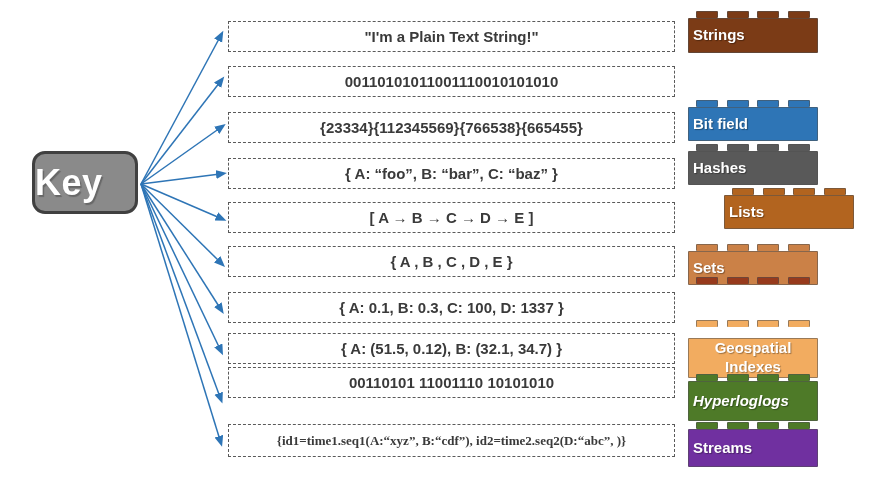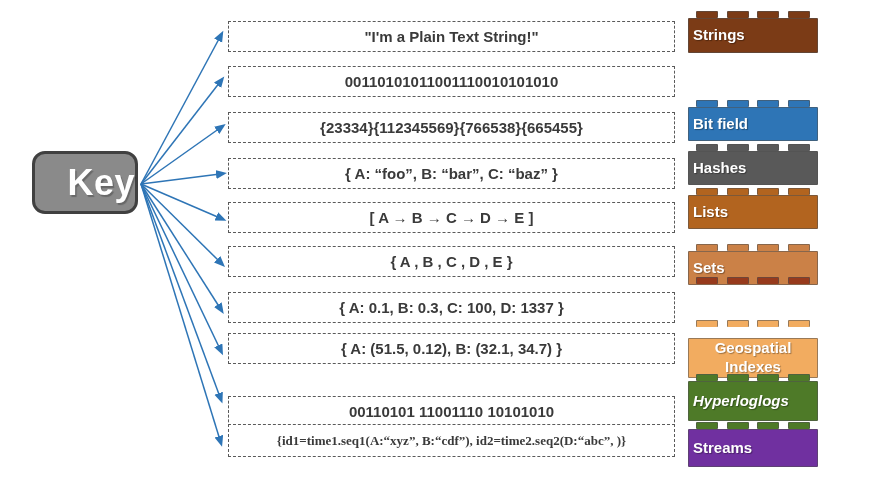--- a/index.html
+++ b/index.html
@@ -7,21 +7,21 @@
   .canvas{position:relative;width:882px;height:489px;background:#fff;overflow:hidden;}
 
   
   .arrows{position:absolute;left:0;top:0;width:882px;height:489px;pointer-events:none;}
   .arrows line{stroke:var(--arrow,#2E75B6);stroke-width:1.5;}
   .arrows marker path{fill:var(--arrow,#2E75B6);}
 
   
   .key-box{position:absolute;left:32px;top:151px;width:106px;height:63px;
     background:var(--keyfill,#8A8A8A);border:3px solid var(--keyborder,#404040);border-radius:13px;
-    display:flex;align-items:center;justify-content:flex-end;box-sizing:border-box;}
+    display:flex;align-items:center;justify-content:flex-start;box-sizing:border-box;}
   .key-box span{color:#fff;font-size:36px;font-weight:bold;letter-spacing:.5px;
     text-shadow:1.5px 1.5px 1px rgba(0,0,0,.25);}
 
   
   .example{position:absolute;left:228px;width:447px;height:31px;box-sizing:border-box;
     border:1.5px dashed #5a5a5a;background:#fff;display:flex;align-items:center;justify-content:center;
     color:#3a3a3a;font-size:15px;font-weight:bold;white-space:nowrap;}
   .example.small{font-size:13px;font-family:Liberation Serif, serif;}
 
   
@@ -62,21 +62,21 @@
   </div>
 
   <div class="example" style="top:21px">"I'm a Plain Text String!"</div>
   <div class="example" style="top:66px">00110101011001110010101010</div>
   <div class="example" style="top:112px">{23334}{112345569}{766538}{665455}</div>
   <div class="example" style="top:158px">{ A: “foo”, B: “bar”, C: “baz”  }</div>
   <div class="example" style="top:202px">[ A → B → C → D → E ]</div>
   <div class="example" style="top:246px">{ A , B , C , D , E }</div>
   <div class="example" style="top:292px">{ A: 0.1, B: 0.3, C: 100, D: 1337 }</div>
   <div class="example" style="top:333px">{ A: (51.5, 0.12), B: (32.1, 34.7)  }</div>
-  <div class="example" style="top:396px">00110101 11001110 10101010</div>
+  <div class="example" style="top:367px">00110101 11001110 10101010</div>
   <div class="example small" style="top:424px;height:33px">{id1=time1.seq1(A:“xyz”, B:“cdf”), id2=time2.seq2(D:“abc”, )}</div>
 
   <div class="brick-slot" style="top: 11px; height: 42px; --c: #7B3B16; --s: #7B3B16;">
     <div class="studs">
         <span class="stud"></span>
         <span class="stud"></span>
         <span class="stud"></span>
         <span class="stud"></span>
       </div>
     <div class="brick-body">
@@ -98,21 +98,21 @@
     <div class="studs">
         <span class="stud"></span>
         <span class="stud"></span>
         <span class="stud"></span>
         <span class="stud"></span>
       </div>
     <div class="brick-body">
         <span>Hashes</span>
       </div>
   </div>
-  <div class="brick-slot" style="top: 188px; height: 41px; --c: #B2641F; --s: #B2641F;">
+  <div class="brick-slot" style="top: 188px; height: 41px; margin-left: 36px; --c: #B2641F; --s: #B2641F;">
     <div class="studs">
         <span class="stud"></span>
         <span class="stud"></span>
         <span class="stud"></span>
         <span class="stud"></span>
       </div>
     <div class="brick-body">
         <span>Lists</span>
       </div>
   </div>

